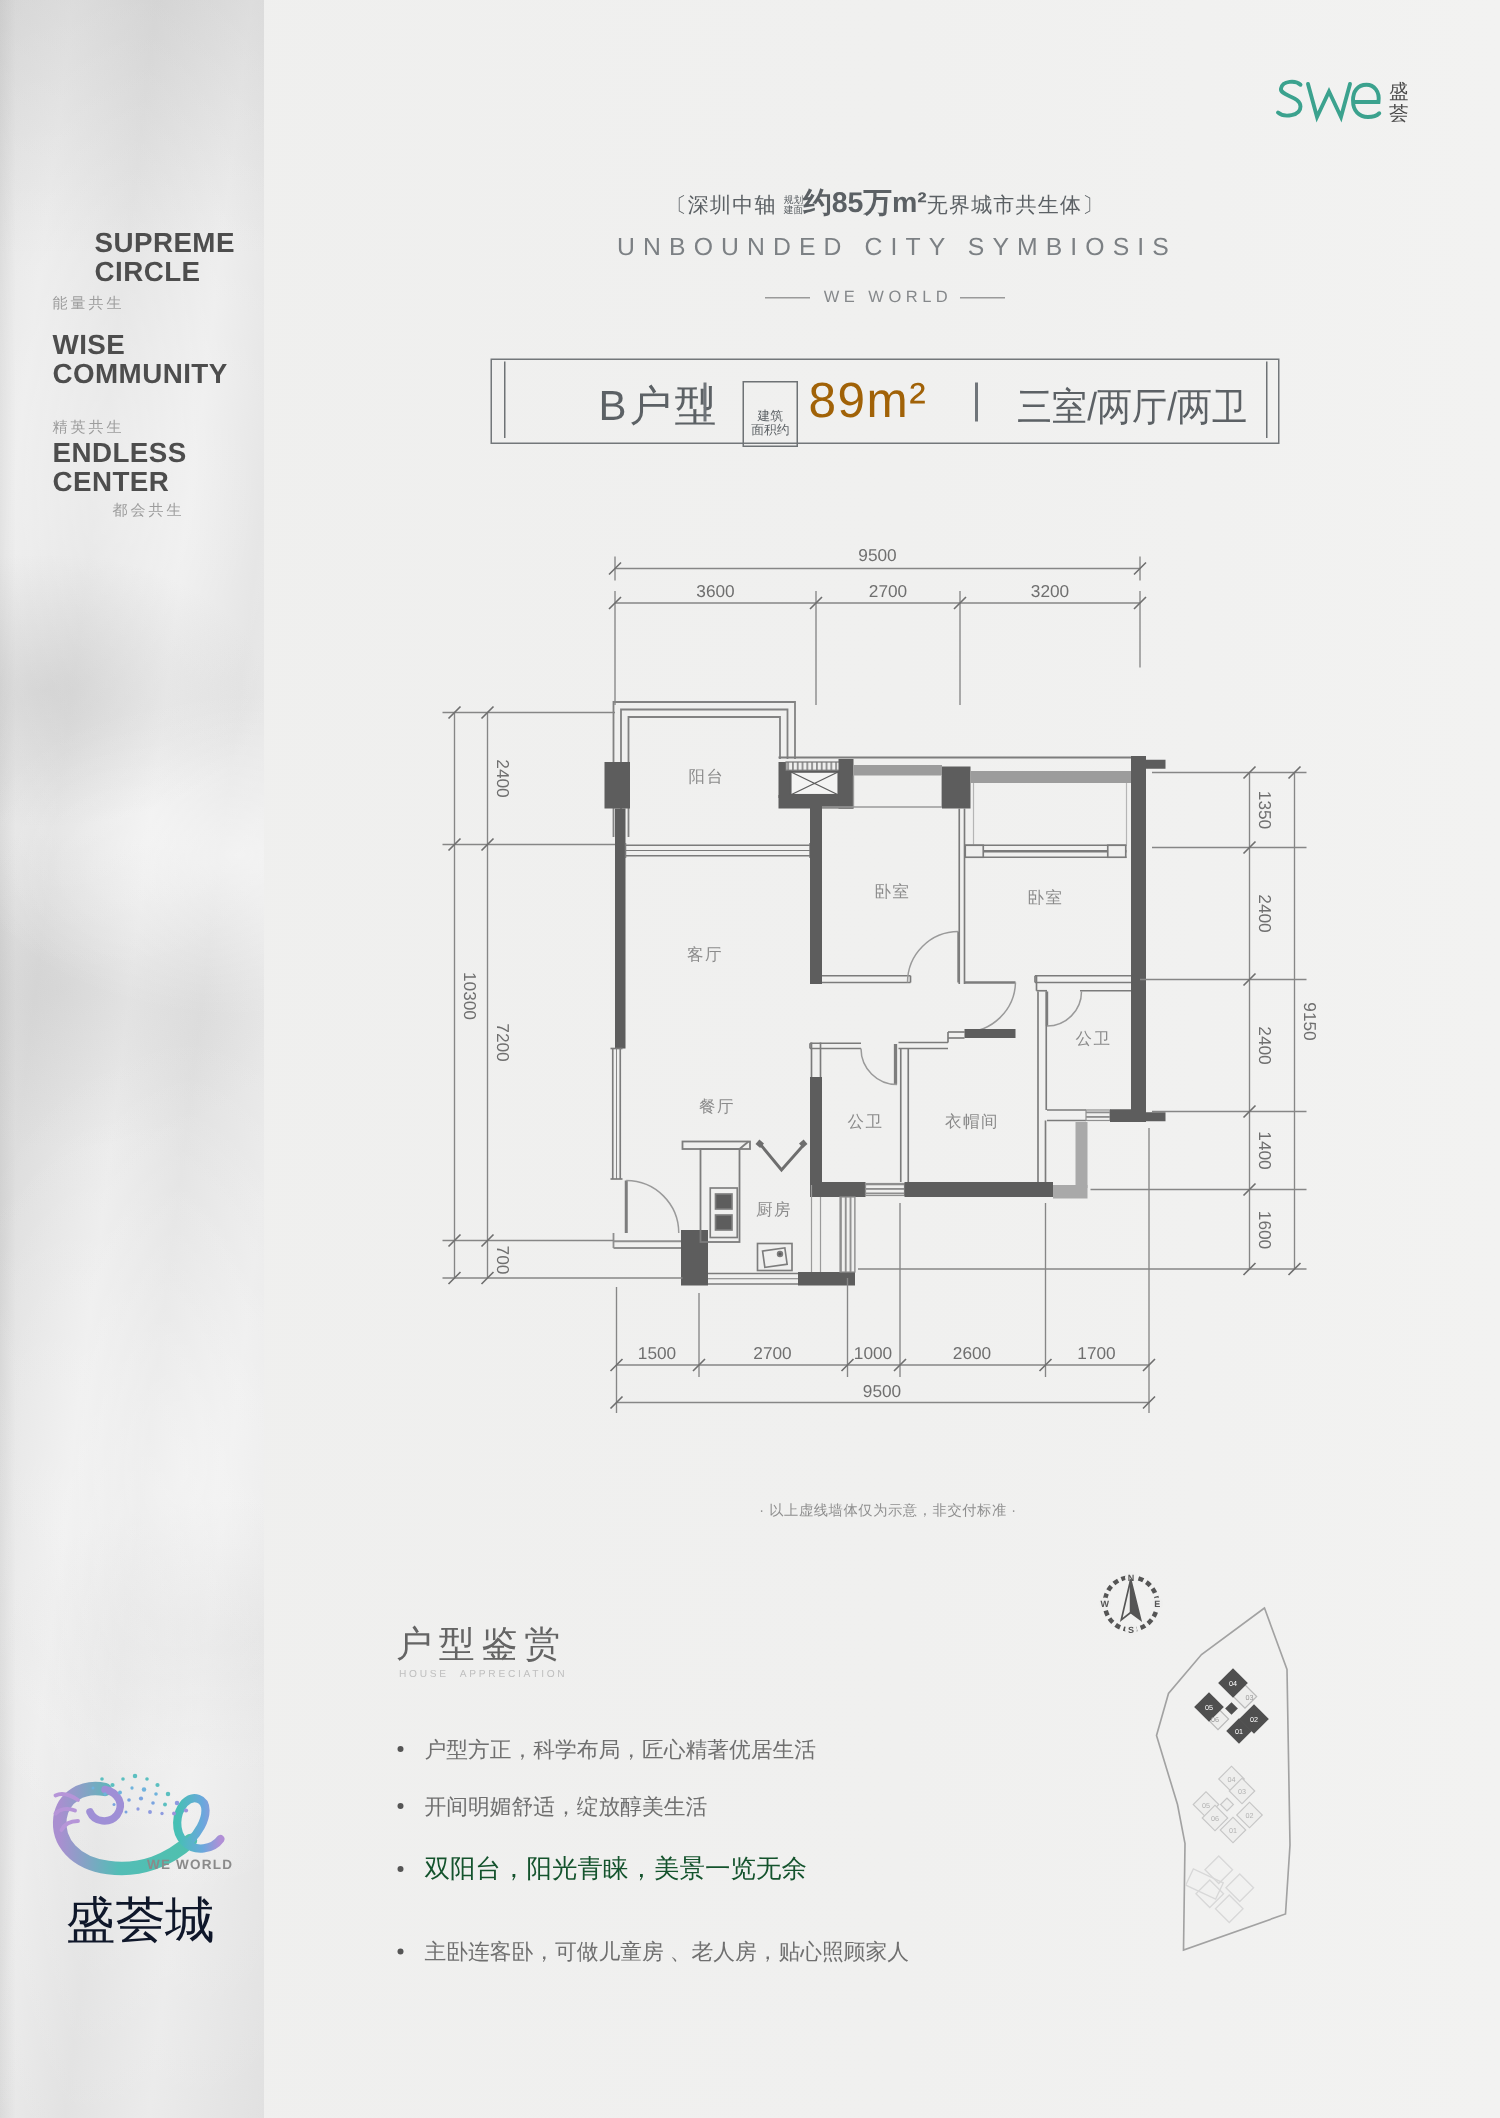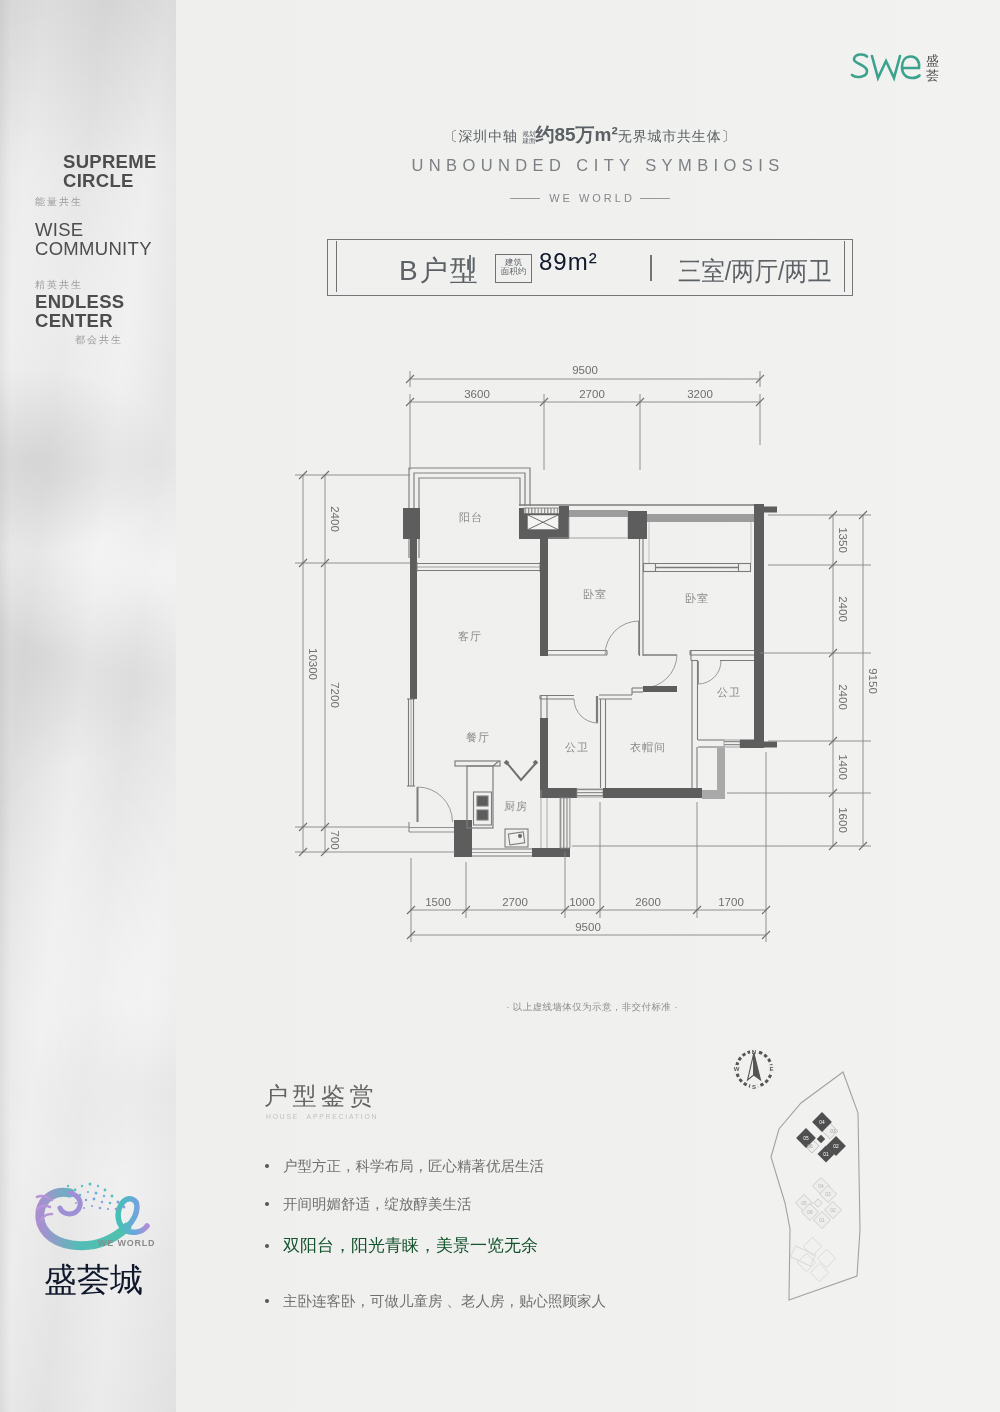--- a/index.html
+++ b/index.html
@@ -23,21 +23,21 @@
  radial-gradient(ellipse 300px 560px at 42% 22%,rgba(255,255,255,0.45),rgba(255,255,255,0) 62%),
  radial-gradient(ellipse 240px 420px at 120px 980px,rgba(255,255,255,0.42),rgba(255,255,255,0) 70%),
  radial-gradient(ellipse 210px 130px at 150px 1090px,rgba(165,165,165,0.14),rgba(165,165,165,0) 70%),
  radial-gradient(ellipse 280px 620px at 55% 80%,rgba(255,255,255,0.30),rgba(255,255,255,0) 65%),
  linear-gradient(90deg,rgba(170,170,170,0.25) 0%,rgba(255,255,255,0) 6%);"></div>
 
 <div class="abs" style="left:35px;top:152px;font-size:18.5px;font-weight:bold;color:#4d4d4d;line-height:19px;letter-spacing:0.3px;margin-left:28px;">SUPREME<br>CIRCLE</div>
 
 <div class="abs" style="left:35px;top:195px;font-size:10px;color:#9d9d9d;letter-spacing:2px;">能量共生</div>
 
-<div class="abs" style="left:35px;top:220px;font-size:18.5px;font-weight:normal;color:#4d4d4d;line-height:19px;letter-spacing:0.3px;">WISE<br>COMMUNITY</div>
+<div class="abs" style="left:35px;top:220px;font-size:18.5px;font-weight:bold;color:#4d4d4d;line-height:19px;letter-spacing:0.3px;">WISE<br>COMMUNITY</div>
 
 <div class="abs" style="left:35px;top:278px;font-size:10px;color:#9d9d9d;letter-spacing:2px;">精英共生</div>
 
 <div class="abs" style="left:35px;top:292px;font-size:18.5px;font-weight:bold;color:#4d4d4d;line-height:19px;letter-spacing:0.3px;">ENDLESS<br>CENTER</div>
 
 <div class="abs" style="left:35px;top:333px;font-size:10px;color:#9d9d9d;letter-spacing:2px;margin-left:40px;">都会共生</div>
 
 <svg class="abs" style="left:845px;top:46px;" width="100" height="42" viewBox="0 0 100 42">
 
   <g fill="none" stroke="#3ba28e" stroke-width="2.6" stroke-linecap="round">
@@ -59,22 +59,22 @@
 </div>
 
 <div class="abs" style="left:327px;top:239px;width:524px;height:55px;border:1.5px solid #73777a;"></div>
 
 <div class="abs" style="left:336px;top:241px;width:1px;height:51px;background:#6e7275;"></div>
 
 <div class="abs" style="left:844px;top:241px;width:1px;height:51px;background:#6e7275;"></div>
 
 <div class="abs" style="left:363px;top:252px;color:#5c6165;font-size:28px;letter-spacing:2px;margin-left:36px;">B户型</div>
 <div class="abs" style="left:469px;top:255px;width:2px;height:26px;background:#70757a;"></div>
-<div class="abs" style="left:495px;top:254px;width:35px;height:24px;border:1px solid #6e7275;color:#5c6165;font-size:8.5px;line-height:9px;text-align:center;padding-top:3px;">建筑<br>面积约</div>
-<div class="abs" style="left:539px;top:248px;color:#0f172a;font-size:24px;letter-spacing:1px;">89m²</div>
+<div class="abs" style="left:495px;top:254px;width:35px;height:24px;border:1px solid #6e7275;color:#5c6165;font-size:8.5px;line-height:9px;text-align:center;padding-top:18px;">建筑<br>面积约</div>
+<div class="abs" style="left:539px;top:248px;color:#a16207;font-size:33px;letter-spacing:1px;">89m²</div>
 <div class="abs" style="left:650px;top:255px;width:2px;height:26px;background:#70757a;"></div>
 <div class="abs" style="left:678px;top:254px;color:#5c6165;font-size:26px;letter-spacing:0px;white-space:nowrap;display:inline-block;transform:scaleX(0.9);transform-origin:left center;">三室/两厅/两卫</div>
 
 <svg class="abs" style="left:0;top:0;" width="1000" height="1412" viewBox="0 0 1000 1412">
 <defs>
   <pattern id="hstripe" width="4" height="3" patternUnits="userSpaceOnUse">
     <rect width="4" height="3" fill="#efefee"></rect>
     <rect width="4" height="1.2" fill="#8d8d8d"></rect>
   </pattern>
   <pattern id="vstripe" width="3.2" height="4" patternUnits="userSpaceOnUse">

